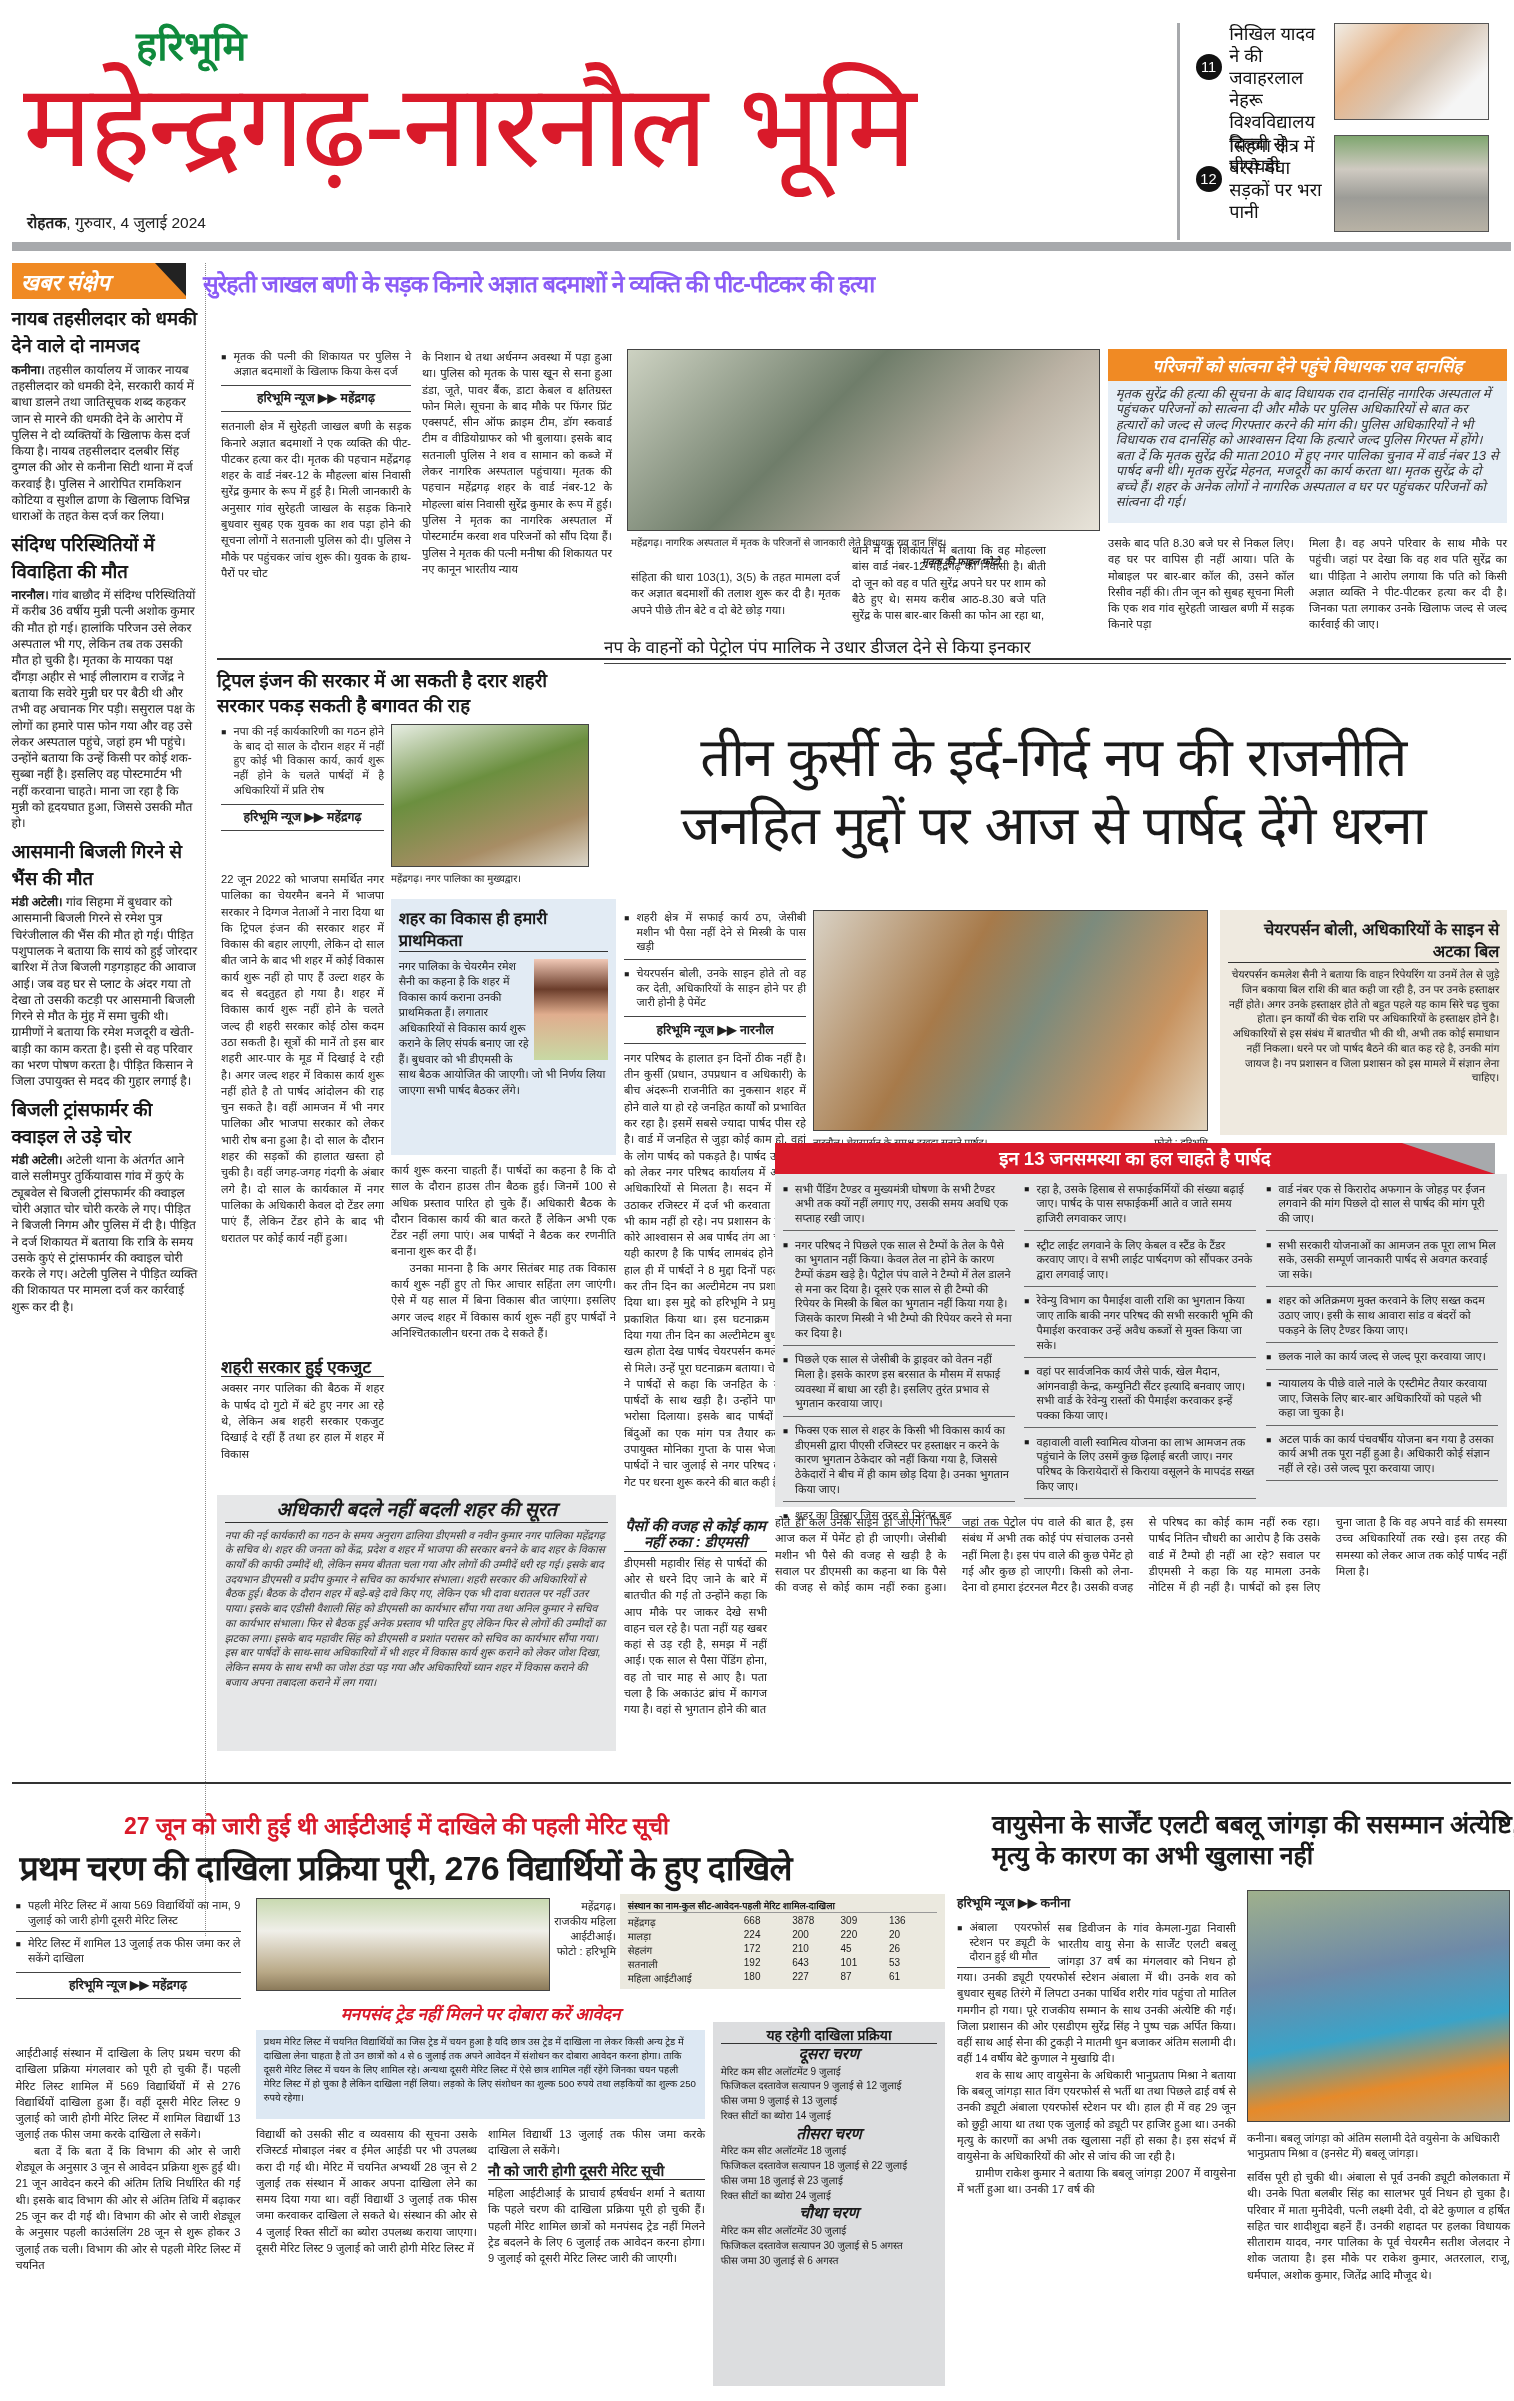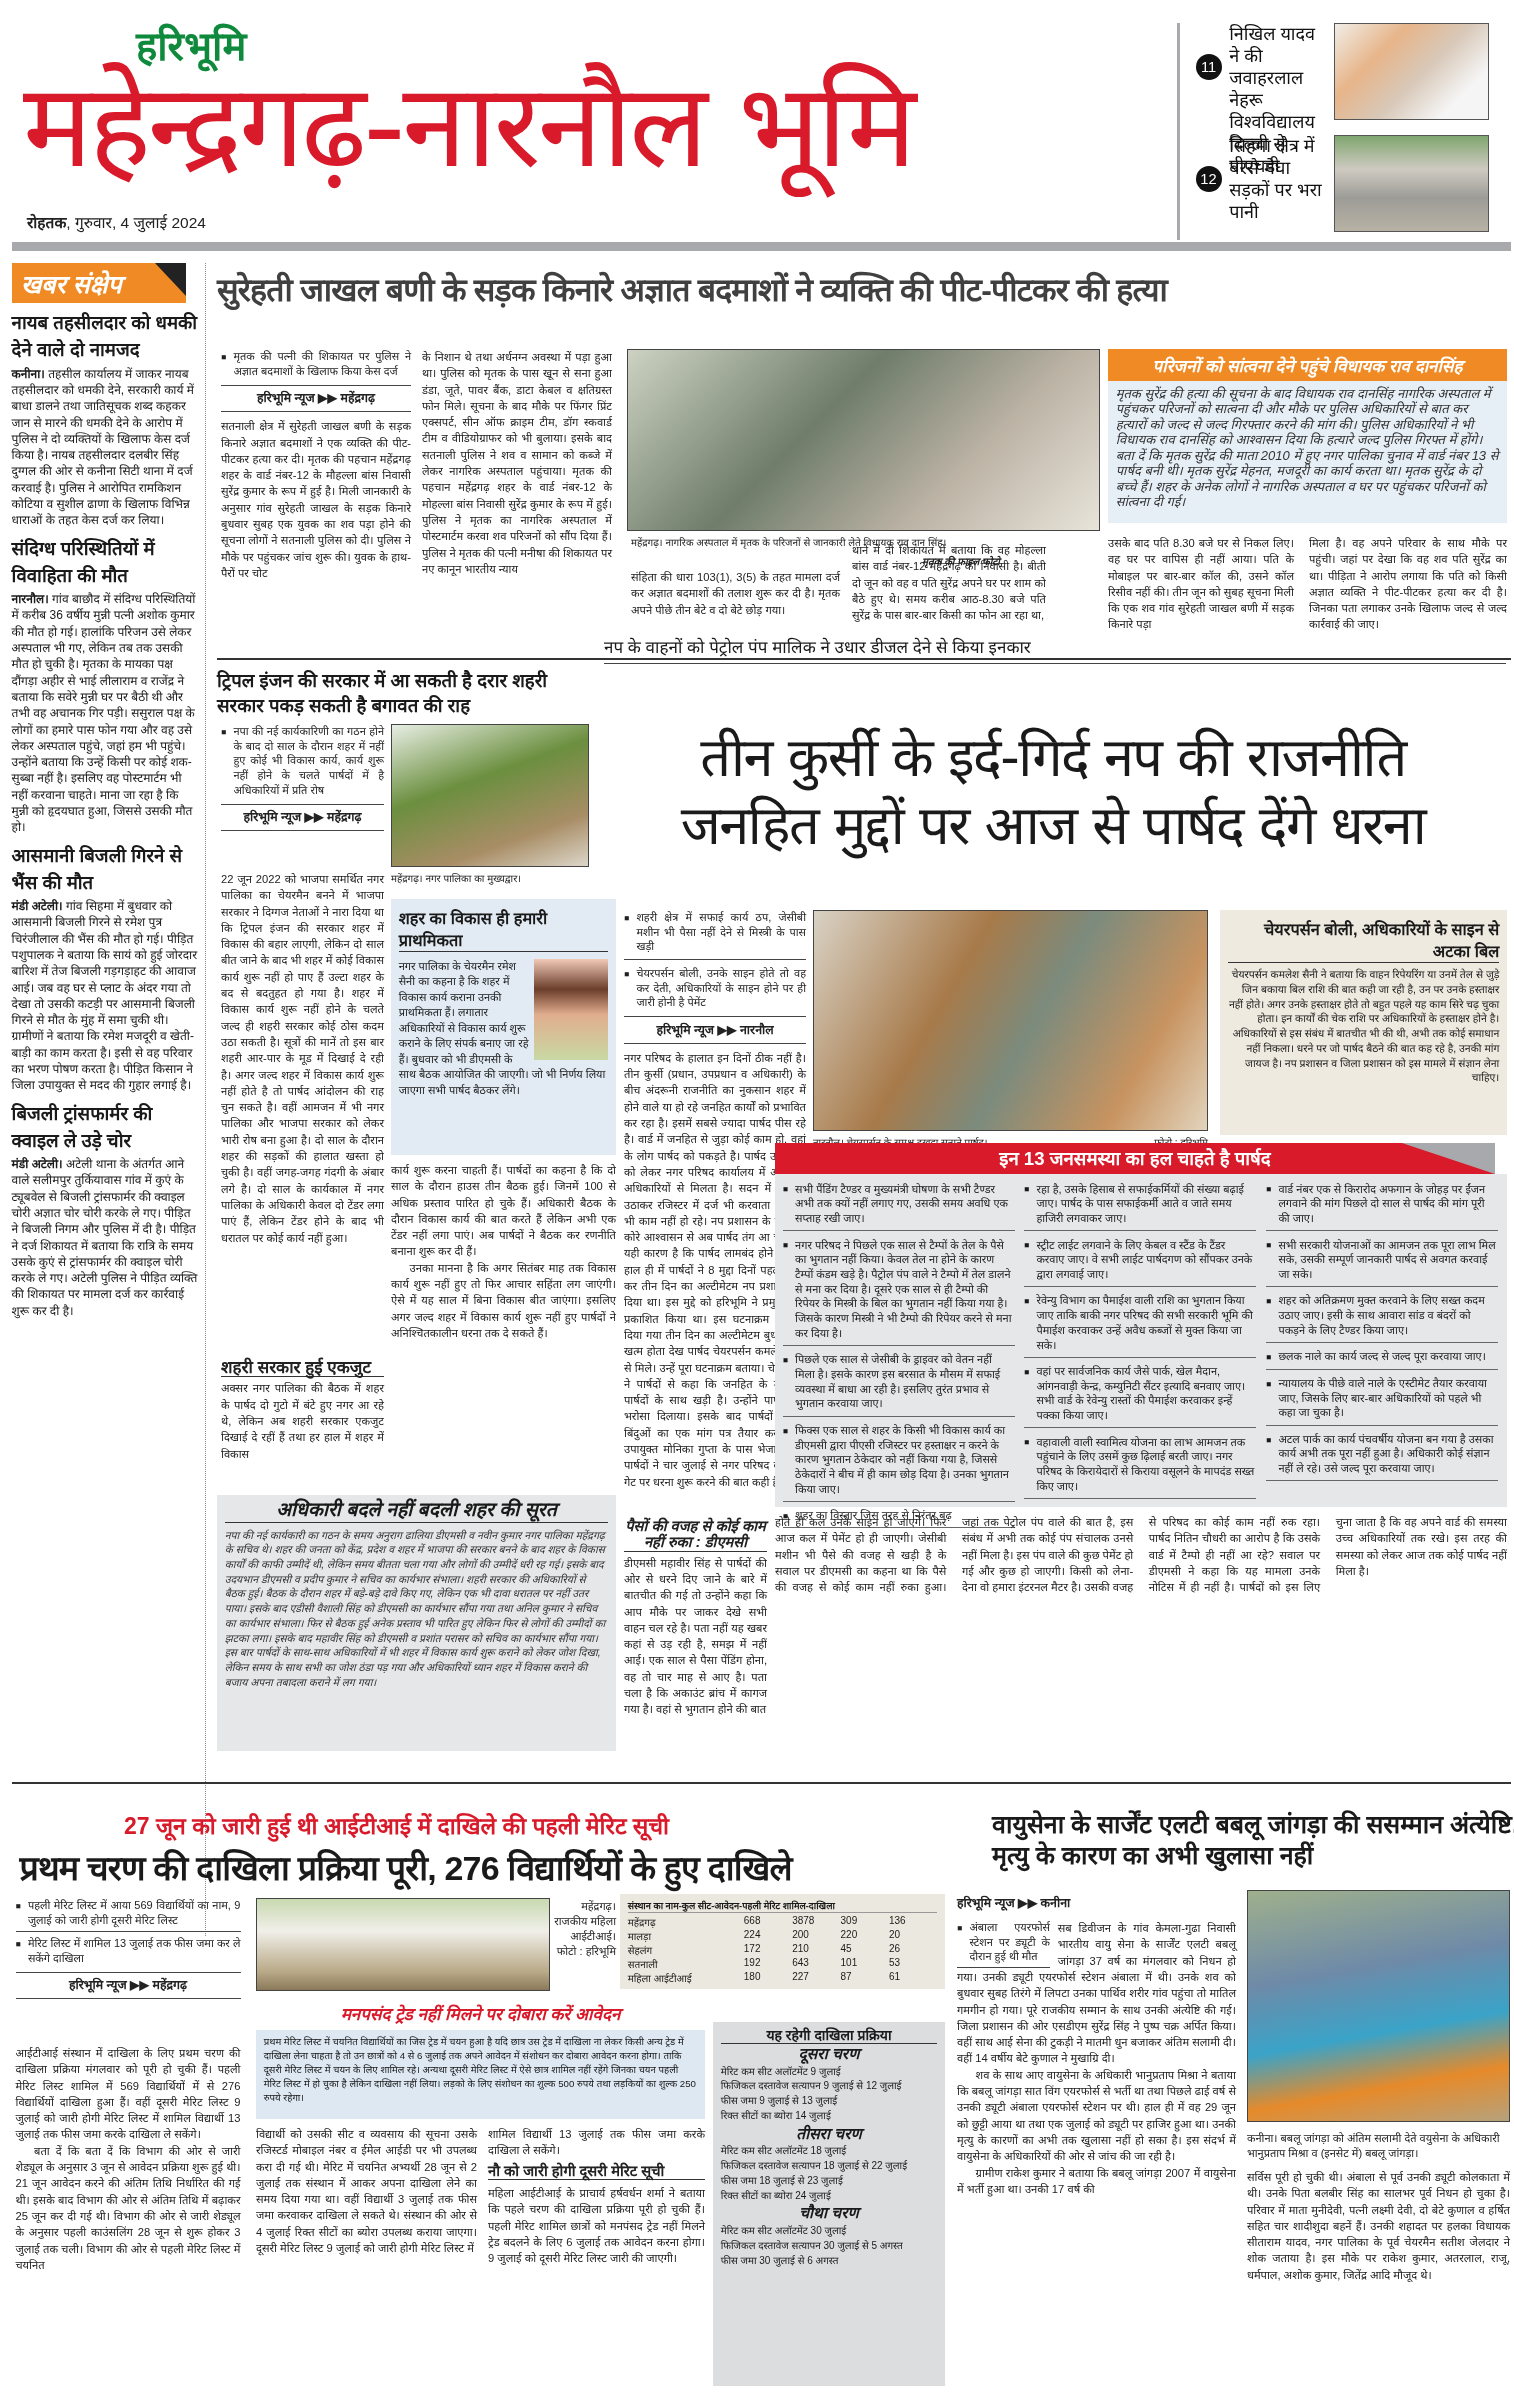--- a/index.html
+++ b/index.html
@@ -11,26 +11,26 @@
 .dateline b{font-weight:bold}
 .grey-rule{left:11.6px;top:242px;width:1499px;height:9.3px;background:#a7a9ac}
 .teaser{left:1177px;top:23px;width:333px;height:217px;border-left:3.9px solid #a7a9ac}
 .teaser-item{position:absolute;left:15.5px;width:325px;display:flex;align-items:flex-start;gap:7.7px}
 .teaser-num{width:26px;height:26px;border-radius:50%;background:#111;color:#fff;font-weight:normal;font-size:14.7px;display:flex;align-items:center;justify-content:center;flex:none;margin-top:31px}
 .teaser-text{width:97px;font-size:18px;line-height:22px;color:#111}
 .teaser-photo{width:155px;height:97px;border:0.8px solid #555;flex:none}
 .ph1{background:linear-gradient(135deg,#f0ede6 0%,#e7b58a 30%,#d8c8b8 55%,#f5f5f5 80%)}
 .ph2{background:linear-gradient(180deg,#7fa66f 0%,#cfcac1 35%,#9c9c97 65%,#b8b2a5 100%)}
 .side-col{left:11.6px;top:263px;width:194px;height:1673px;border-right:0.8px dotted #888;padding-right:6.2px}
-.brief-head{background:#f08a24;color:#fff;font-weight:bold;font-size:25px;padding:3.1px 9.3px;width:174px;position:relative;font-style:italic}
+.brief-head{background:#f08a24;color:#fff;font-weight:bold;font-size:22px;padding:3.1px 9.3px;width:174px;position:relative;font-style:italic}
 .brief-head:after{content:"";position:absolute;right:-0.8px;top:0;border-top:33px solid #222;border-left:31px solid transparent}
 .side-col h3{font-size:18.6px;line-height:27px;margin-top:6.2px;font-weight:bold}
 .side-col p{font-size:12px;line-height:16.3px;text-align:left;margin-top:2.3px}
 .side-col p b{font-weight:bold}
-.story1-head{left:217px;top:267px;width:1294px;font-size:32px;font-weight:bold;color:#404040;white-space:nowrap;letter-spacing:-0.8px}
+.story1-head{left:203px;top:267px;width:1294px;font-size:23px;font-weight:bold;color:#8b5cf6;white-space:nowrap;letter-spacing:-0.8px}
 .col{position:absolute;font-size:11.2px;line-height:16.3px;text-align:justify;color:#222}
 .bullet{font-size:11px;line-height:14.7px;padding-left:12.4px;position:relative}
 .bullet:before{content:"■";position:absolute;left:0;font-size:8.5px;top:0.8px}
 .byline{font-size:12.4px;padding:4.6px 0;border-top:0.8px solid #444;border-bottom:0.8px solid #444;text-align:center;margin:6.2px 0;font-weight:bold}
 .photo{position:absolute;border:0.8px solid #444}
 .caption{position:absolute;font-size:10px;color:#222}
 .orange-box{left:1108px;top:349px;width:399px;height:174px;background:#e6eef6}
 .orange-box .head{background:#f08a24;color:#fff;font-weight:bold;font-style:italic;font-size:17px;padding:4.6px 7.7px;text-align:center}
 .orange-box .body{font-style:italic;font-size:13px;line-height:15.5px;padding:4.6px 7.7px;color:#333}
 .hr{position:absolute;height:1.5px;background:#333}

